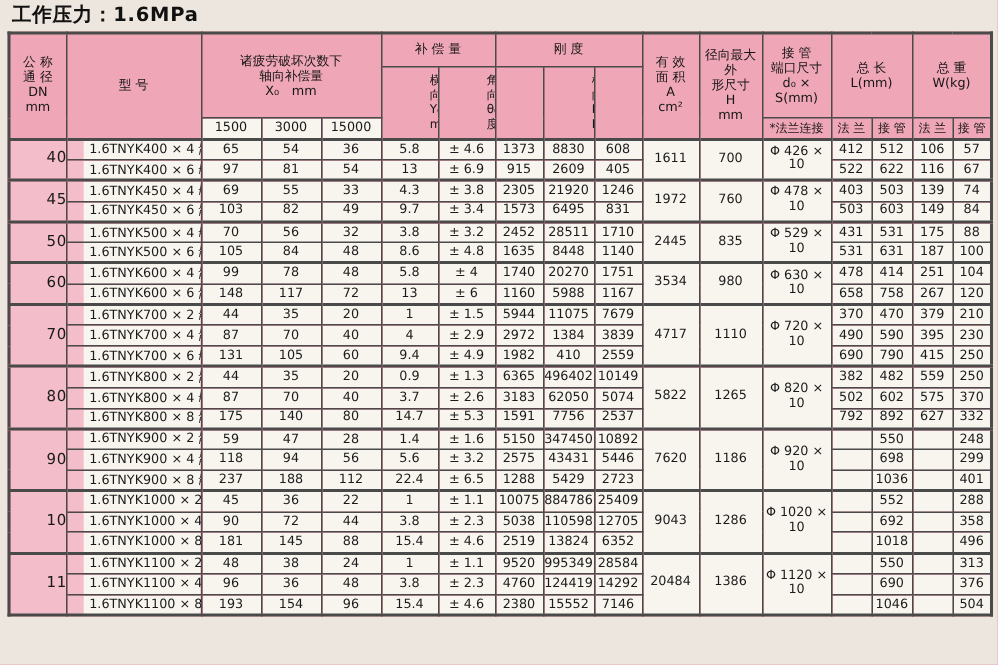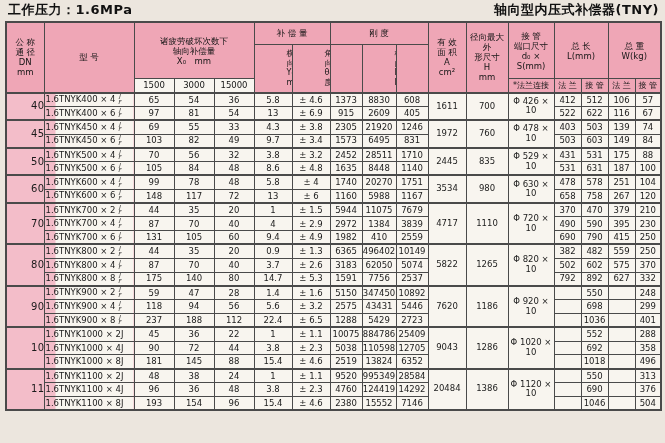--- a/index.html
+++ b/index.html
@@ -29,36 +29,35 @@
   }
   thead tr.h1 th{height:22px;font-size:8.5px;}
   thead tr.h2 th{height:15px;padding-left:32px;}
   thead tr.h3 th{height:14px;}
   thead th.white{background:var(--cell);font-size:8.5px;}
   tbody td{
     background:var(--cell);font-size:8.5px;height:13.8px;line-height:1;white-space:nowrap;
   }
   td.dn{background:var(--pink-light);font-size:10px;letter-spacing:.5px;padding-left:24px;}
   td.model{
-    text-align:left;padding-left:1px;
+    text-align:left;padding-left:15px;
     background:linear-gradient(to right,var(--pink-light) 0 11px,var(--cell) 11px);
   }
   td.merge{font-size:8.5px;white-space:normal;line-height:1.15;}
   tr.gstart td{border-top:2px solid var(--border);}
   .jf{
     display:inline-flex;flex-direction:column;align-items:center;
     font-size:5.5px;line-height:5.5px;vertical-align:middle;margin-left:3px;
   }
 </style>
 </head>
 <body>
 
 <div class="titlebar">
   <span class="t">工作压力：1.6MPa</span>
-  <span class="t">轴向型内压式补偿器(TNY)</span>
 </div>
 
 <table>
   <colgroup>
     <col style="width:38px">
       <col style="width:90px">
     <col style="width:40px">
       <col style="width:40px">
       <col style="width:40px">
     <col style="width:38px">
@@ -262,21 +261,21 @@
         <td>48</td>
         <td>5.8</td>
         <td>± 4</td>
         <td>1740</td>
         <td>20270</td>
         <td>1751</td>
         <td class="merge" rowspan="2">3534</td>
         <td class="merge" rowspan="2">980</td>
         <td class="merge" rowspan="2">Φ 630 × 10</td>
         <td>478</td>
-        <td>578</td>
+        <td>414</td>
         <td>251</td>
         <td>104</td>
       </tr>
       <tr>
         <td class="model"><span>1.6TNYK600 × 6</span><span class="jf">
             <i>J</i>
             <i>F</i>
           </span></td>
         <td>148</td>
         <td>117</td>

